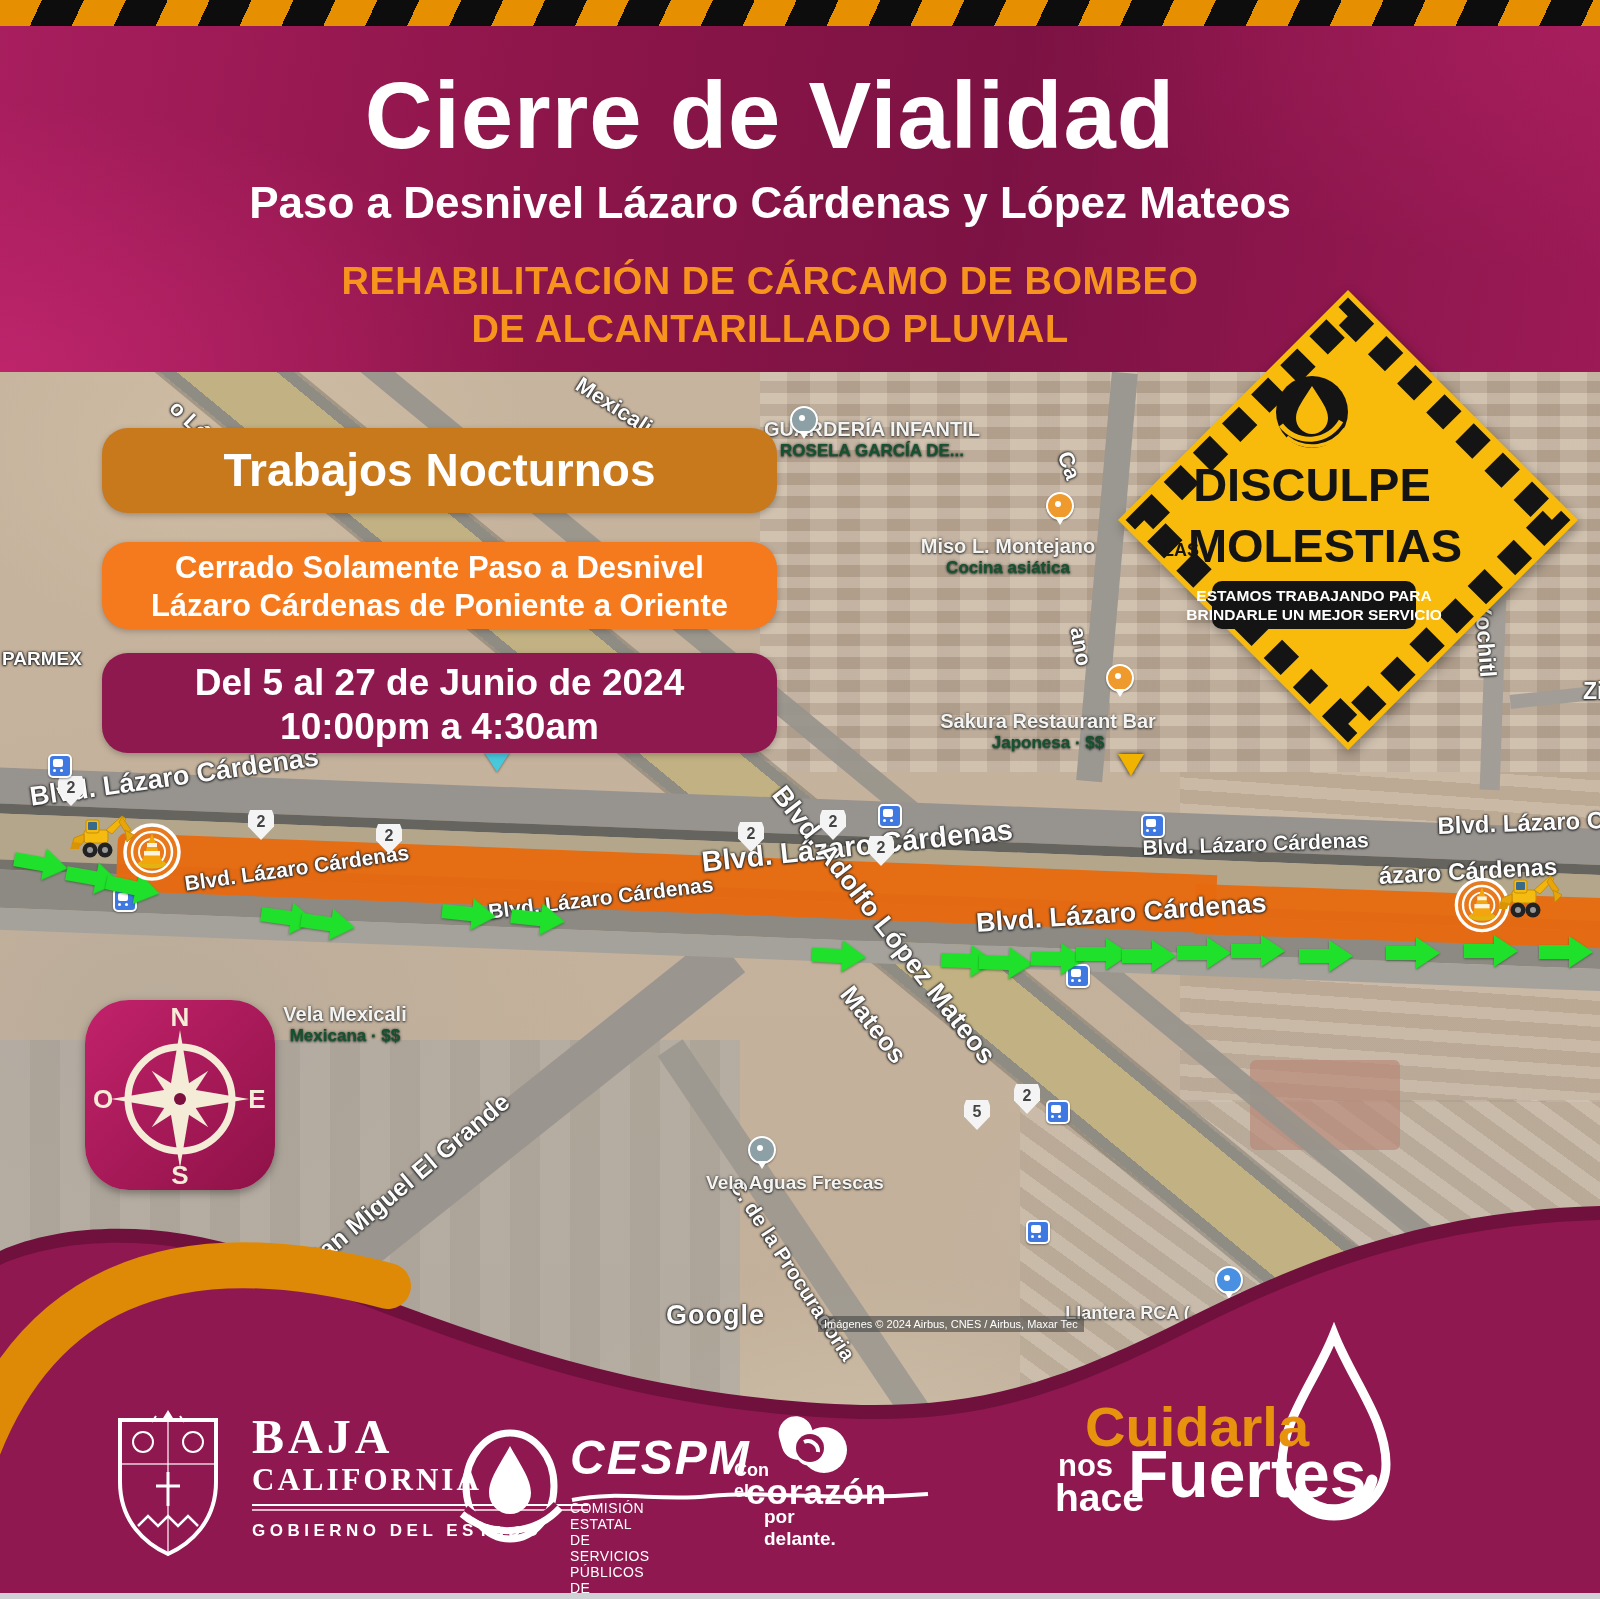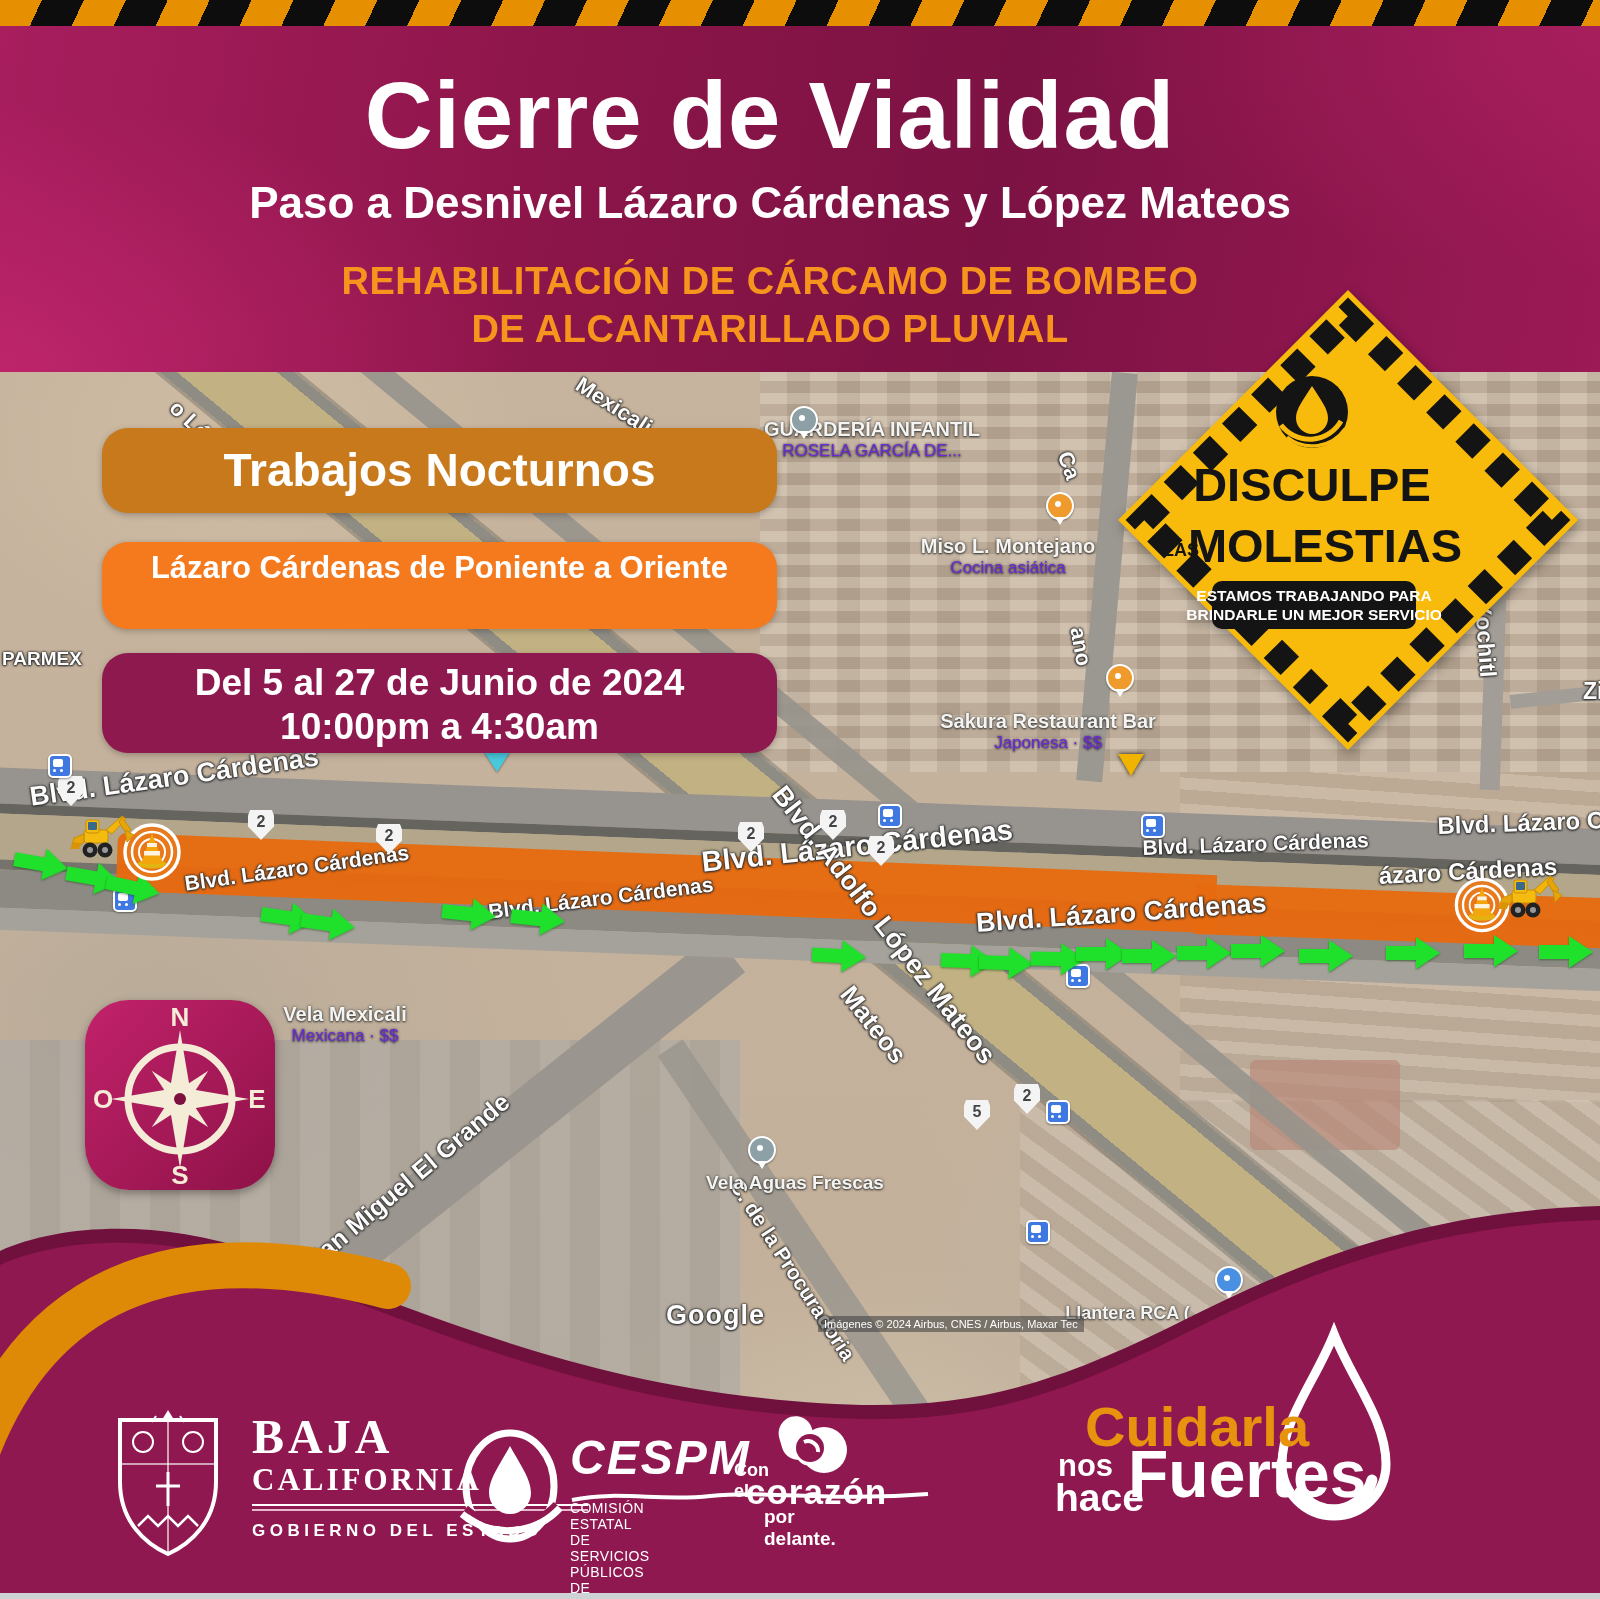--- a/index.html
+++ b/index.html
@@ -66,21 +66,21 @@
 
   .closure1{position:absolute;left:118px;top:833px;width:1100px;height:58px;background:#e76a10;
     transform:rotate(2.2deg);transform-origin:0 0;border-radius:8px 0 0 8px;opacity:.96;}
   .closure2{position:absolute;left:1196px;top:884px;width:420px;height:50px;background:#e76a10;
     transform:rotate(2deg);transform-origin:0 0;opacity:.96;}
 
   .rlabel{position:absolute;color:#fdfdfd;font-weight:bold;white-space:nowrap;transform-origin:0 0;
     text-shadow:0 1px 2px rgba(45,45,45,.95),1px 0 2px rgba(45,45,45,.8),-1px 0 2px rgba(45,45,45,.8),0 0 3px rgba(45,45,45,.7);}
   .poi{position:absolute;transform:translateX(-50%);text-align:center;white-space:nowrap;
     color:#f4f4f2;font-weight:bold;text-shadow:0 1px 2px rgba(50,50,50,.9),0 0 3px rgba(50,50,50,.8);}
-  .poi .sub{font-weight:normal;color:#6d28d9;}
+  .poi .sub{font-weight:bold;color:#14532d;}
 
   .shield{position:absolute;width:26px;height:30px;background:#f4f4f4;color:#444;font-weight:bold;
     font-size:16px;display:flex;align-items:center;justify-content:center;padding-bottom:6px;box-sizing:border-box;
     clip-path:polygon(8% 0,92% 0,100% 18%,100% 55%,50% 100%,0 55%,0 18%);filter:drop-shadow(0 1px 1px rgba(0,0,0,.4));}
   .bus{position:absolute;width:20px;height:20px;background:#3f78e0;border:2px solid #fff;border-radius:5px;
     box-shadow:0 1px 2px rgba(0,0,0,.4);}
   .bus:before{content:"";position:absolute;left:3px;top:3px;width:10px;height:8px;background:#fff;border-radius:2px;}
   .bus:after{content:"";position:absolute;left:3px;top:13px;width:3px;height:3px;background:#fff;border-radius:50%;box-shadow:7px 0 #fff;}
   .pin{position:absolute;width:24px;height:24px;border-radius:50%;border:2px solid #fff;box-shadow:0 1px 2px rgba(0,0,0,.4);}
   .pin:before{content:"";position:absolute;left:7px;top:7px;width:6px;height:6px;background:#fff;border-radius:50%;}
@@ -323,20 +323,21 @@
   <div class="hazard"></div>
   <div class="header">
     <div class="h-title">Cierre de Vialidad</div>
     <div class="h-sub">Paso a Desnivel Lázaro Cárdenas y López Mateos</div>
     <div class="h-tag1">REHABILITACIÓN DE CÁRCAMO DE BOMBEO</div>
     <div class="h-tag2">DE ALCANTARILLADO PLUVIAL</div>
   </div>
 
   <div class="box box-works">Trabajos Nocturnos</div>
   <div class="box box-closed">
+    <div>Cerrado Solamente Paso a Desnivel</div>
     <div>Lázaro Cárdenas de Poniente a Oriente</div>
   </div>
   <div class="box box-dates">
     <div>Del 5 al 27 de Junio de 2024</div>
     <div>10:00pm a 4:30am</div>
   </div>
 
   <svg class="diamond" width="470" height="470" viewBox="0 0 470 470">
     <polygon points="235,5 465,235 235,465 5,235" fill="#f8ba0b"></polygon>
     <polygon points="235,31 439,235 235,439 31,235" fill="none" stroke="#141414" stroke-width="26" stroke-dasharray="24 17.2"></polygon>

